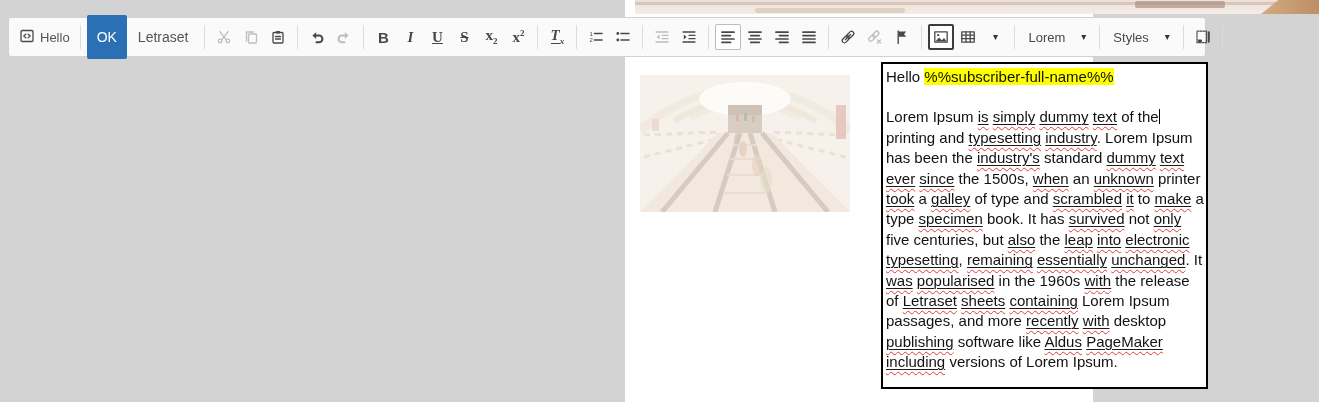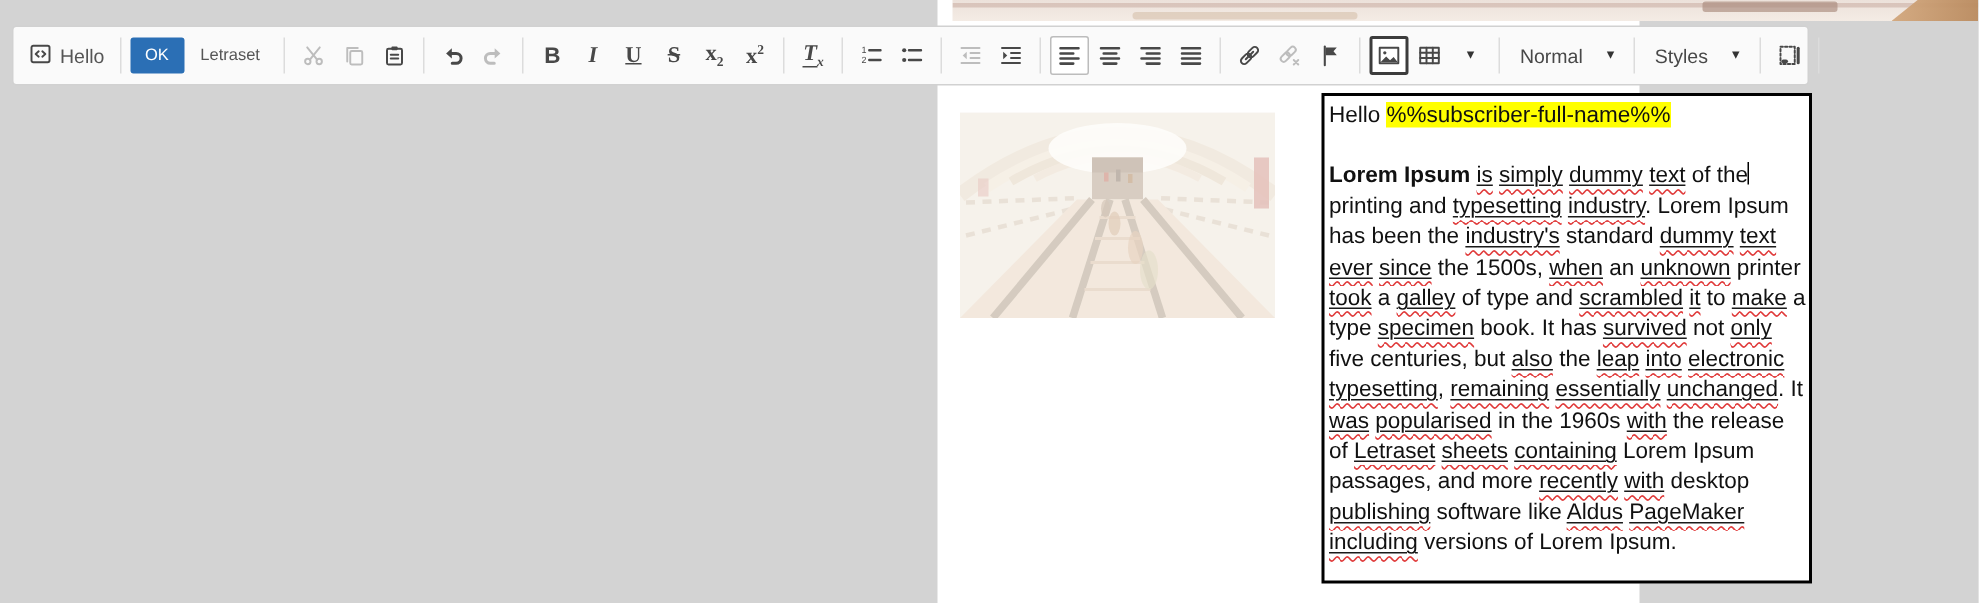--- a/index.html
+++ b/index.html
@@ -30,41 +30,41 @@
     background:linear-gradient(100deg,#d3a87e,#b98a5e);clip-path:polygon(30% 0,100% 0,100% 100%,0 100%)}
 
   .photo{position:absolute;left:15px;top:75px;width:210px;height:137px;cursor:pointer}
   .photo svg{display:block}
 
   
   .textbox{position:absolute;left:256px;top:62px;width:327px;height:327px;border:2px solid var(--content-border);
     padding:3px 2px 3px 3px;font-size:15px;line-height:20.4px;color:var(--text);overflow:hidden;background:#fff;cursor:text}
   .textbox p{margin:0 0 20px 0}
   .hl{background:var(--highlight)}
-  .bold{font-weight:bold}
+  .bold{font-weight:normal}
   .marked{text-decoration-line:underline;text-decoration-style:wavy;text-decoration-color:var(--spellcheck);
     text-decoration-thickness:1px;text-underline-offset:3.5px}
   .mk-in{text-decoration-line:underline;text-decoration-style:solid;text-decoration-color:#1a1a1a;
     text-decoration-thickness:1px;text-underline-offset:2px}
   .caret{display:inline-block;width:1px;height:15px;background:#000;vertical-align:-2px}
 
   
   .toolbar{position:absolute;left:8px;top:17px;width:1198px;height:40px;z-index:3;
     background:var(--toolbar-background);border:1px solid var(--toolbar-border);border-radius:3px;
     display:flex;align-items:center;padding:0 6px;gap:1px;white-space:nowrap}
   .sep{width:1px;height:24px;background:#dcdcdc;margin:0 5px;flex:none}
   .btn{min-width:26px;height:26px;display:inline-flex;align-items:center;justify-content:center;
     border:1px solid transparent;border-radius:2px;padding:0 2px;cursor:pointer;color:var(--icon-color);
     background:transparent;flex:none;font-size:13px}
   .btn svg{display:block}
   .btn.disabled{color:var(--icon-disabled);cursor:default}
   .btn.on{background:#ffffff;border-color:#bcbcbc}
   .btn.sel{background:#ffffff;border:2px solid #3c3c3c}
-  .btn-text{height:24px;display:inline-flex;align-items:center;padding:0 10px;border-radius:2px;
-    cursor:pointer;font-size:11px;color:#555;flex:none}
+  .btn-text{height:44px;display:inline-flex;align-items:center;padding:0 10px;border-radius:2px;
+    cursor:pointer;font-size:14px;color:#555;flex:none}
   .btn-text.primary{background:var(--primary-button);color:var(--primary-button-text)}
   .src-btn{display:inline-flex;align-items:center;gap:5px;height:26px;padding:0 4px;cursor:pointer;
     color:#555;font-size:13px;flex:none}
   .src-btn svg{color:var(--icon-color)}
   .combo{display:inline-flex;align-items:center;height:26px;padding:0 7px;cursor:pointer;color:#484848;
     font-size:13px;flex:none;border-radius:2px}
   .combo .arrow,.btn .arrow{font-size:10px;color:#333;line-height:1}
   .combo .arrow{margin-left:16px}
   .ti{font-family:"Liberation Serif",serif;font-weight:bold;font-size:15px;line-height:1}
   .ti sub,.ti sup{font-size:9px}
@@ -380,21 +380,21 @@
           </svg>
         </span>
       </div>
       <div class="btn">
         <span style="display: inline-flex;">
           <span class="arrow">▾</span>
         </span>
       </div>
       <div class="sep"></div>
       <div class="combo">
-        <span>Normal</span>
+        <span>Lorem</span>
         <span class="arrow">▾</span>
       </div>
       <div class="sep"></div>
       <div class="combo">
         <span>Styles</span>
         <span class="arrow">▾</span>
       </div>
       <div class="sep"></div>
       <div class="btn">
         <span style="display: inline-flex;">

